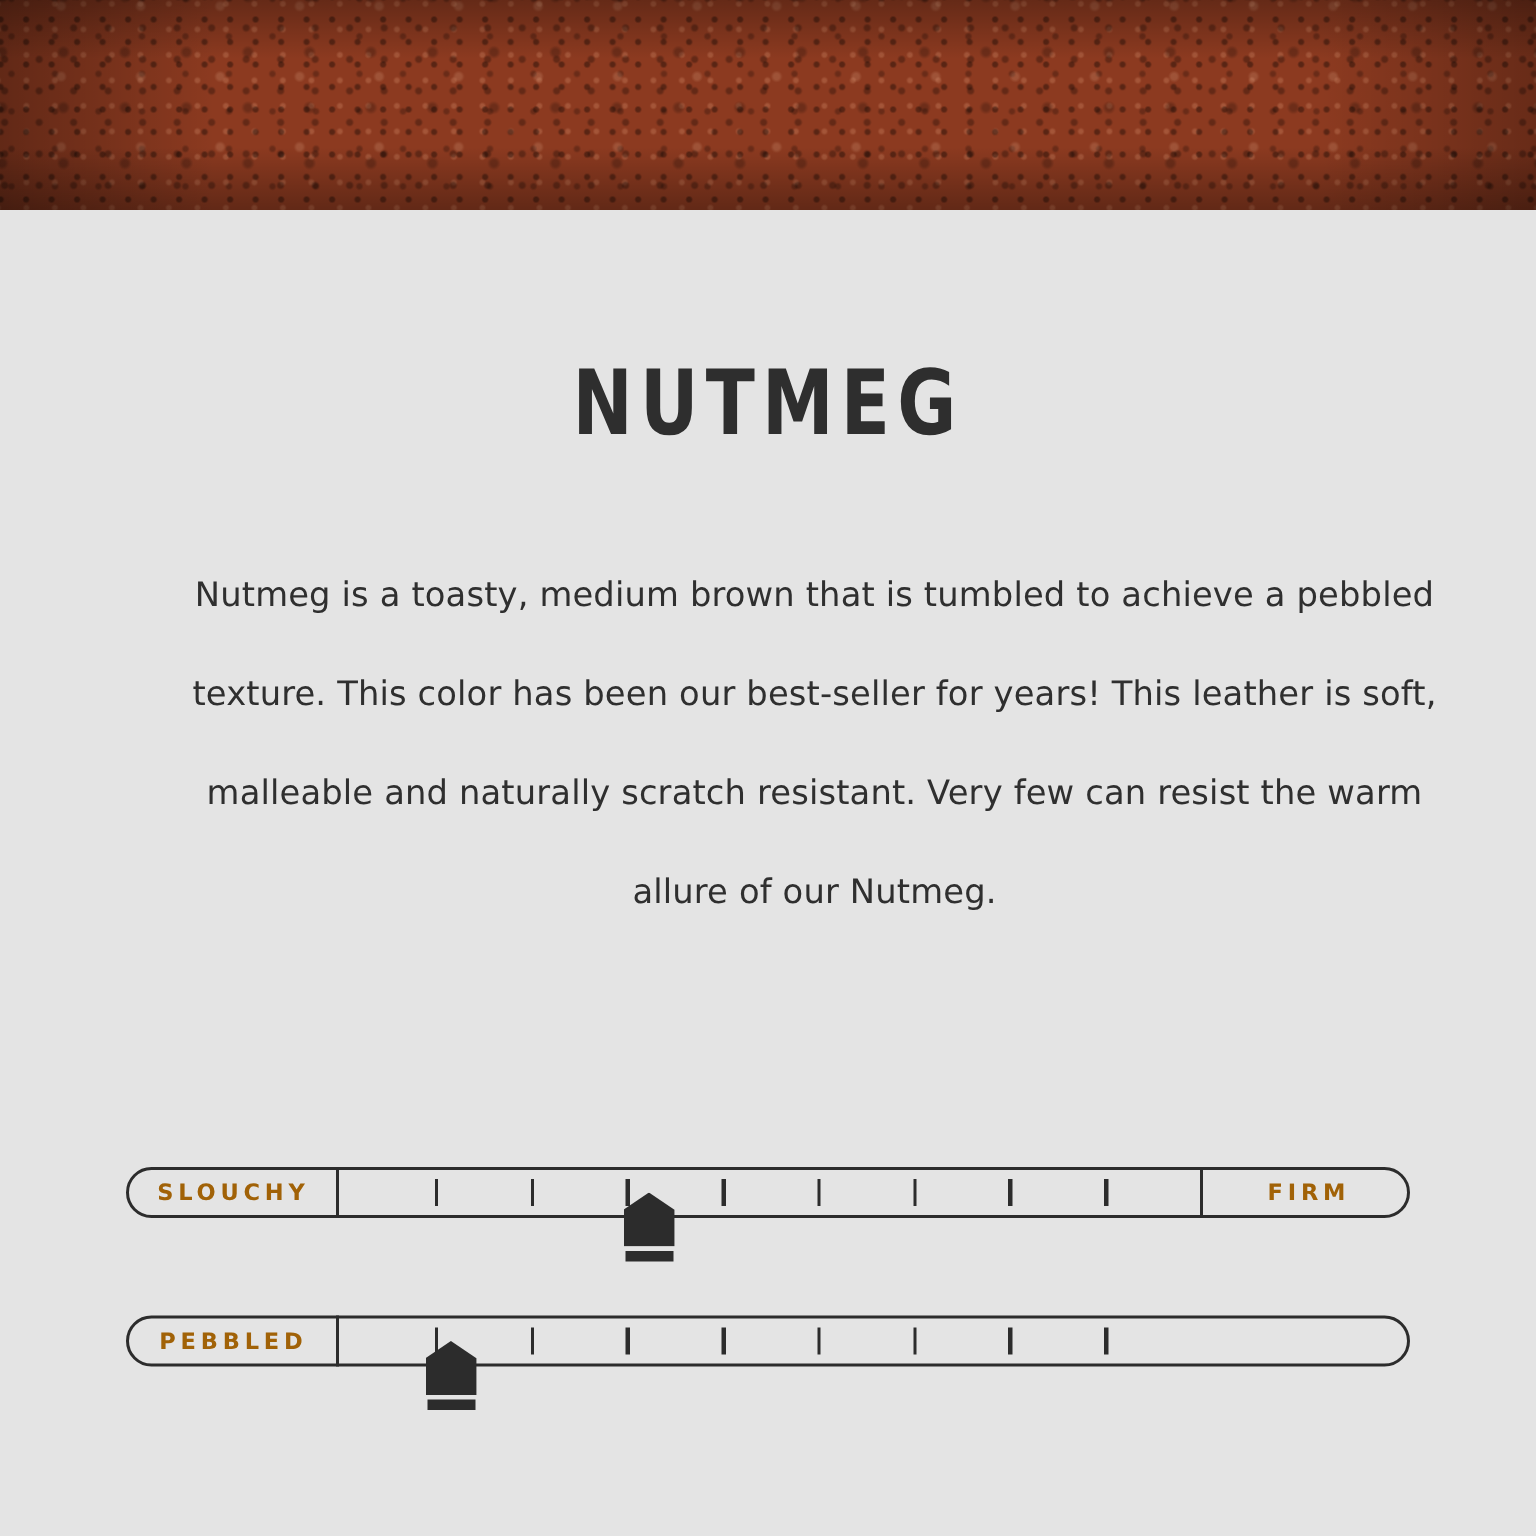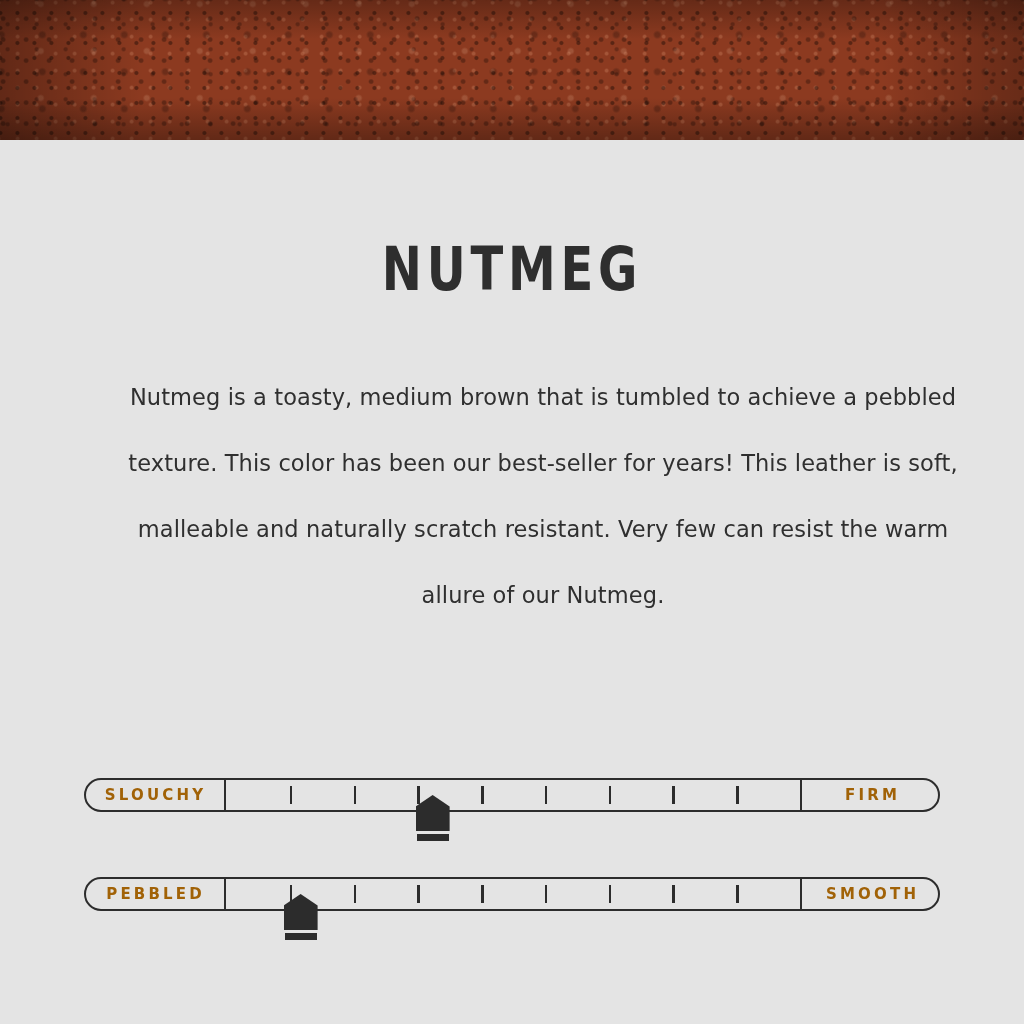--- a/index.html
+++ b/index.html
@@ -217,21 +217,20 @@
       </div>
   </div>
   <div class="marker" id="marker-firmness" style="left: 415.64px;">
     <div class="flag"></div>
     <div class="base"></div>
   </div>
 
   <div class="slider" id="slider-texture">
     <div class="slider-track"></div>
     <div class="slider-cap cap-left">PEBBLED</div>
-    <div class="slider-cap cap-right">SMOOTH</div>
     <div class="ticks">
         <div class="tick" style="left: 11.1111%;"></div>
         <div class="tick" style="left: 22.2222%;"></div>
         <div class="tick" style="left: 33.3333%;"></div>
         <div class="tick" style="left: 44.4444%;"></div>
         <div class="tick" style="left: 55.5556%;"></div>
         <div class="tick" style="left: 66.6667%;"></div>
         <div class="tick" style="left: 77.7778%;"></div>
         <div class="tick" style="left: 88.8889%;"></div>
       </div>

